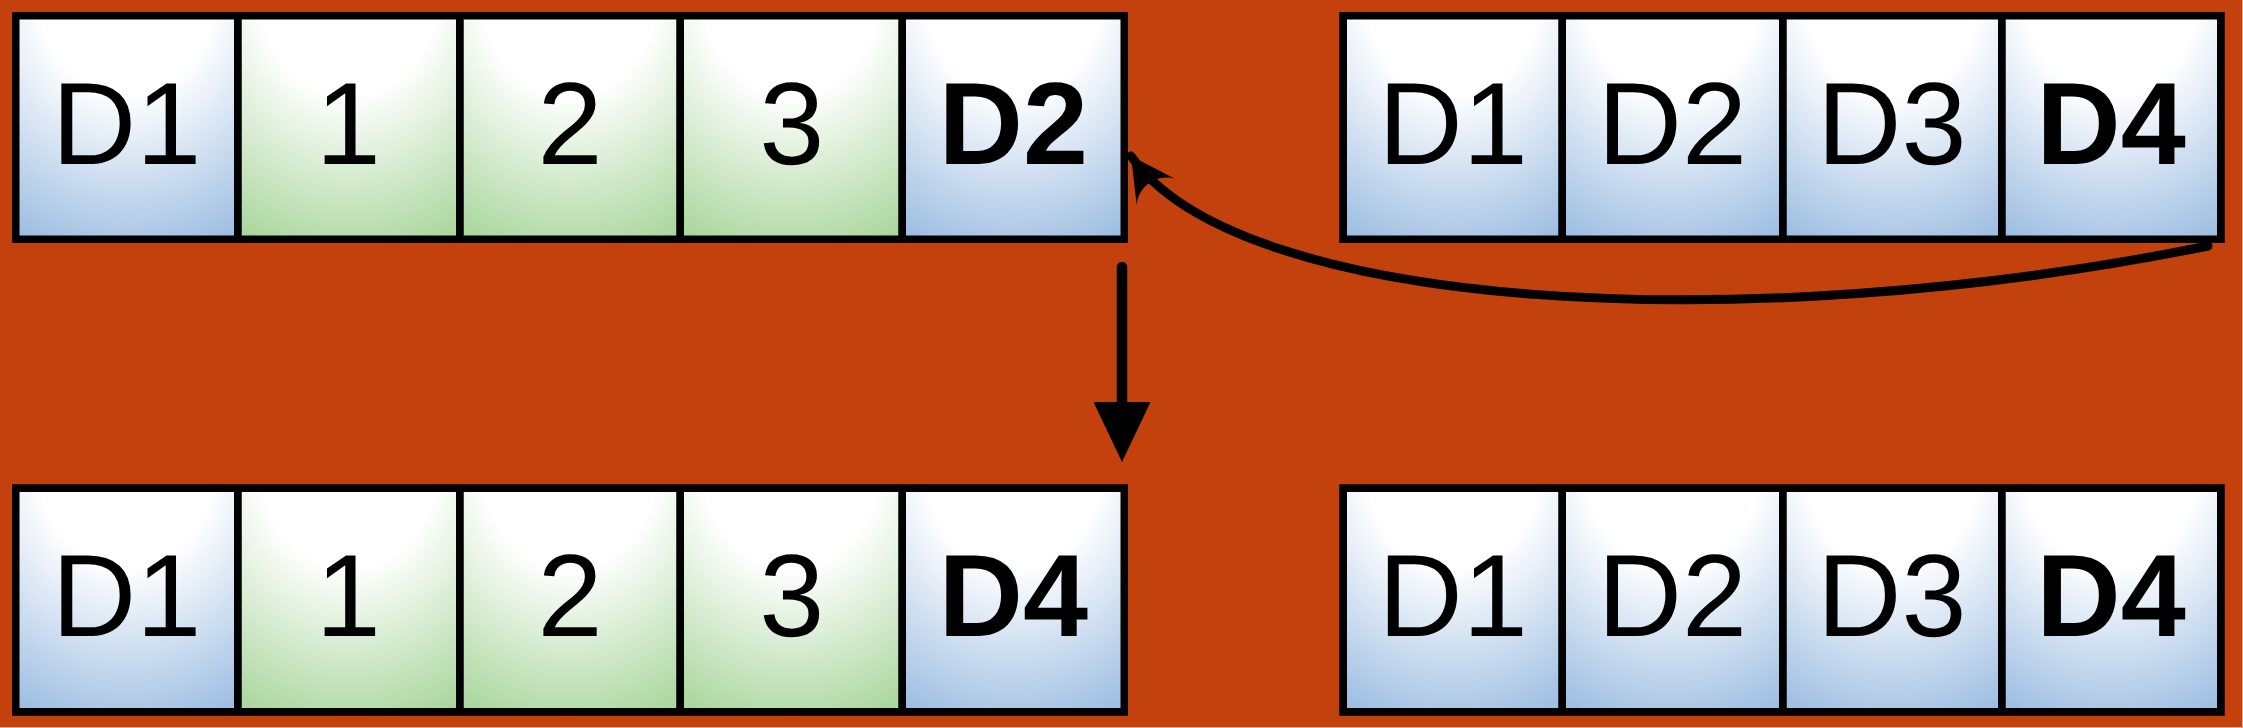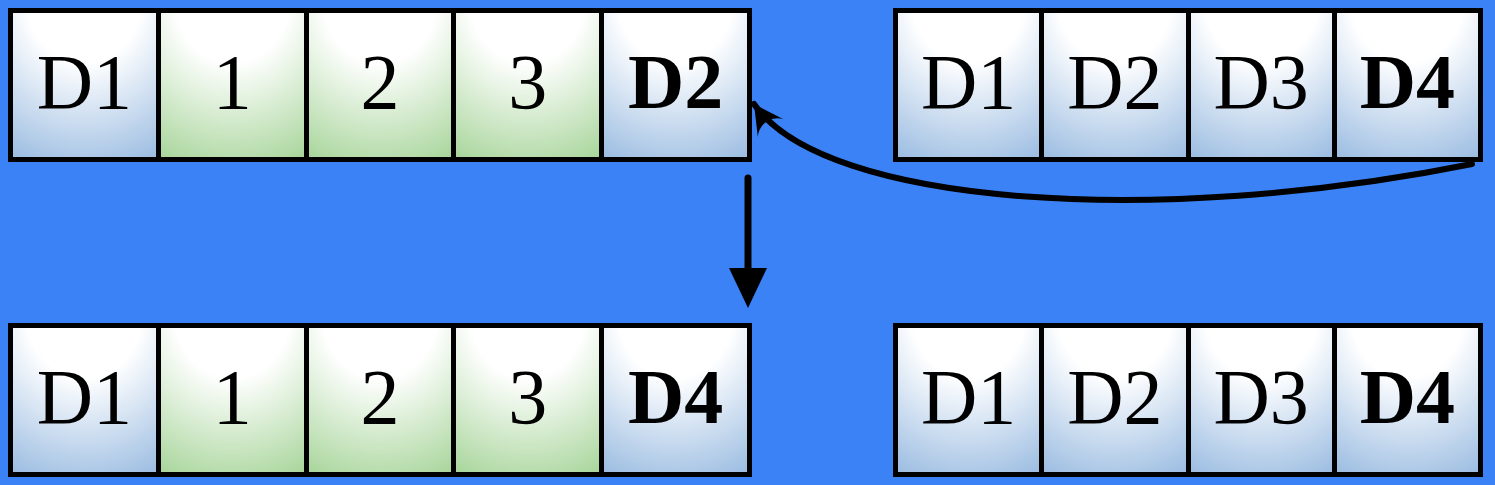--- a/index.html
+++ b/index.html
@@ -1,22 +1,22 @@
 <!DOCTYPE html>
 <html style="--cell-blue: #7BA7D8; --cell-green: #8CC87B; --border: #000000; --arrow: #000000;"><head>
 <meta charset="utf-8">
 <style>
   html, body { margin: 0; padding: 0; background: #ffffff; }
   .stage {
     position: relative;
     width: 1495px;
     height: 485px;
-    background: #3b82f6;
+    background: #c2410c;
     overflow: hidden;
-    font-family: Liberation Serif, serif;
+    font-family: Liberation Sans, sans-serif;
   }
   .row {
     position: absolute;
     display: flex;
     border: 5px solid var(--border, #000);
     box-sizing: border-box;
     background: var(--border, #000);
   }
   .row-tl { left: 8px;   top: 8px;   width: 744px; height: 154px; }
   .row-tr { left: 893px; top: 8px;   width: 590px; height: 154px; }

